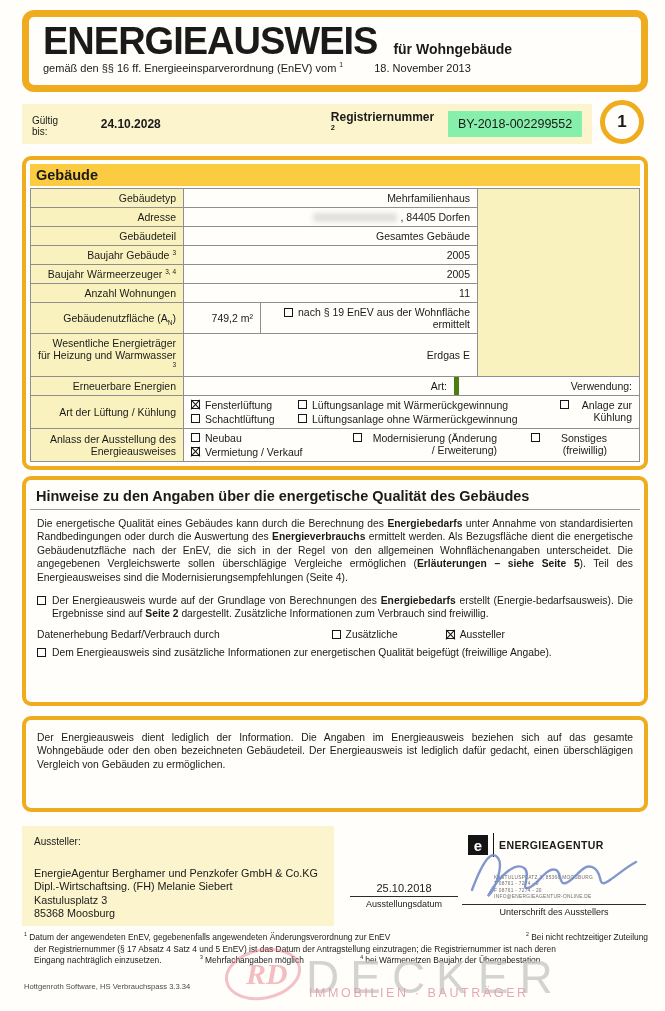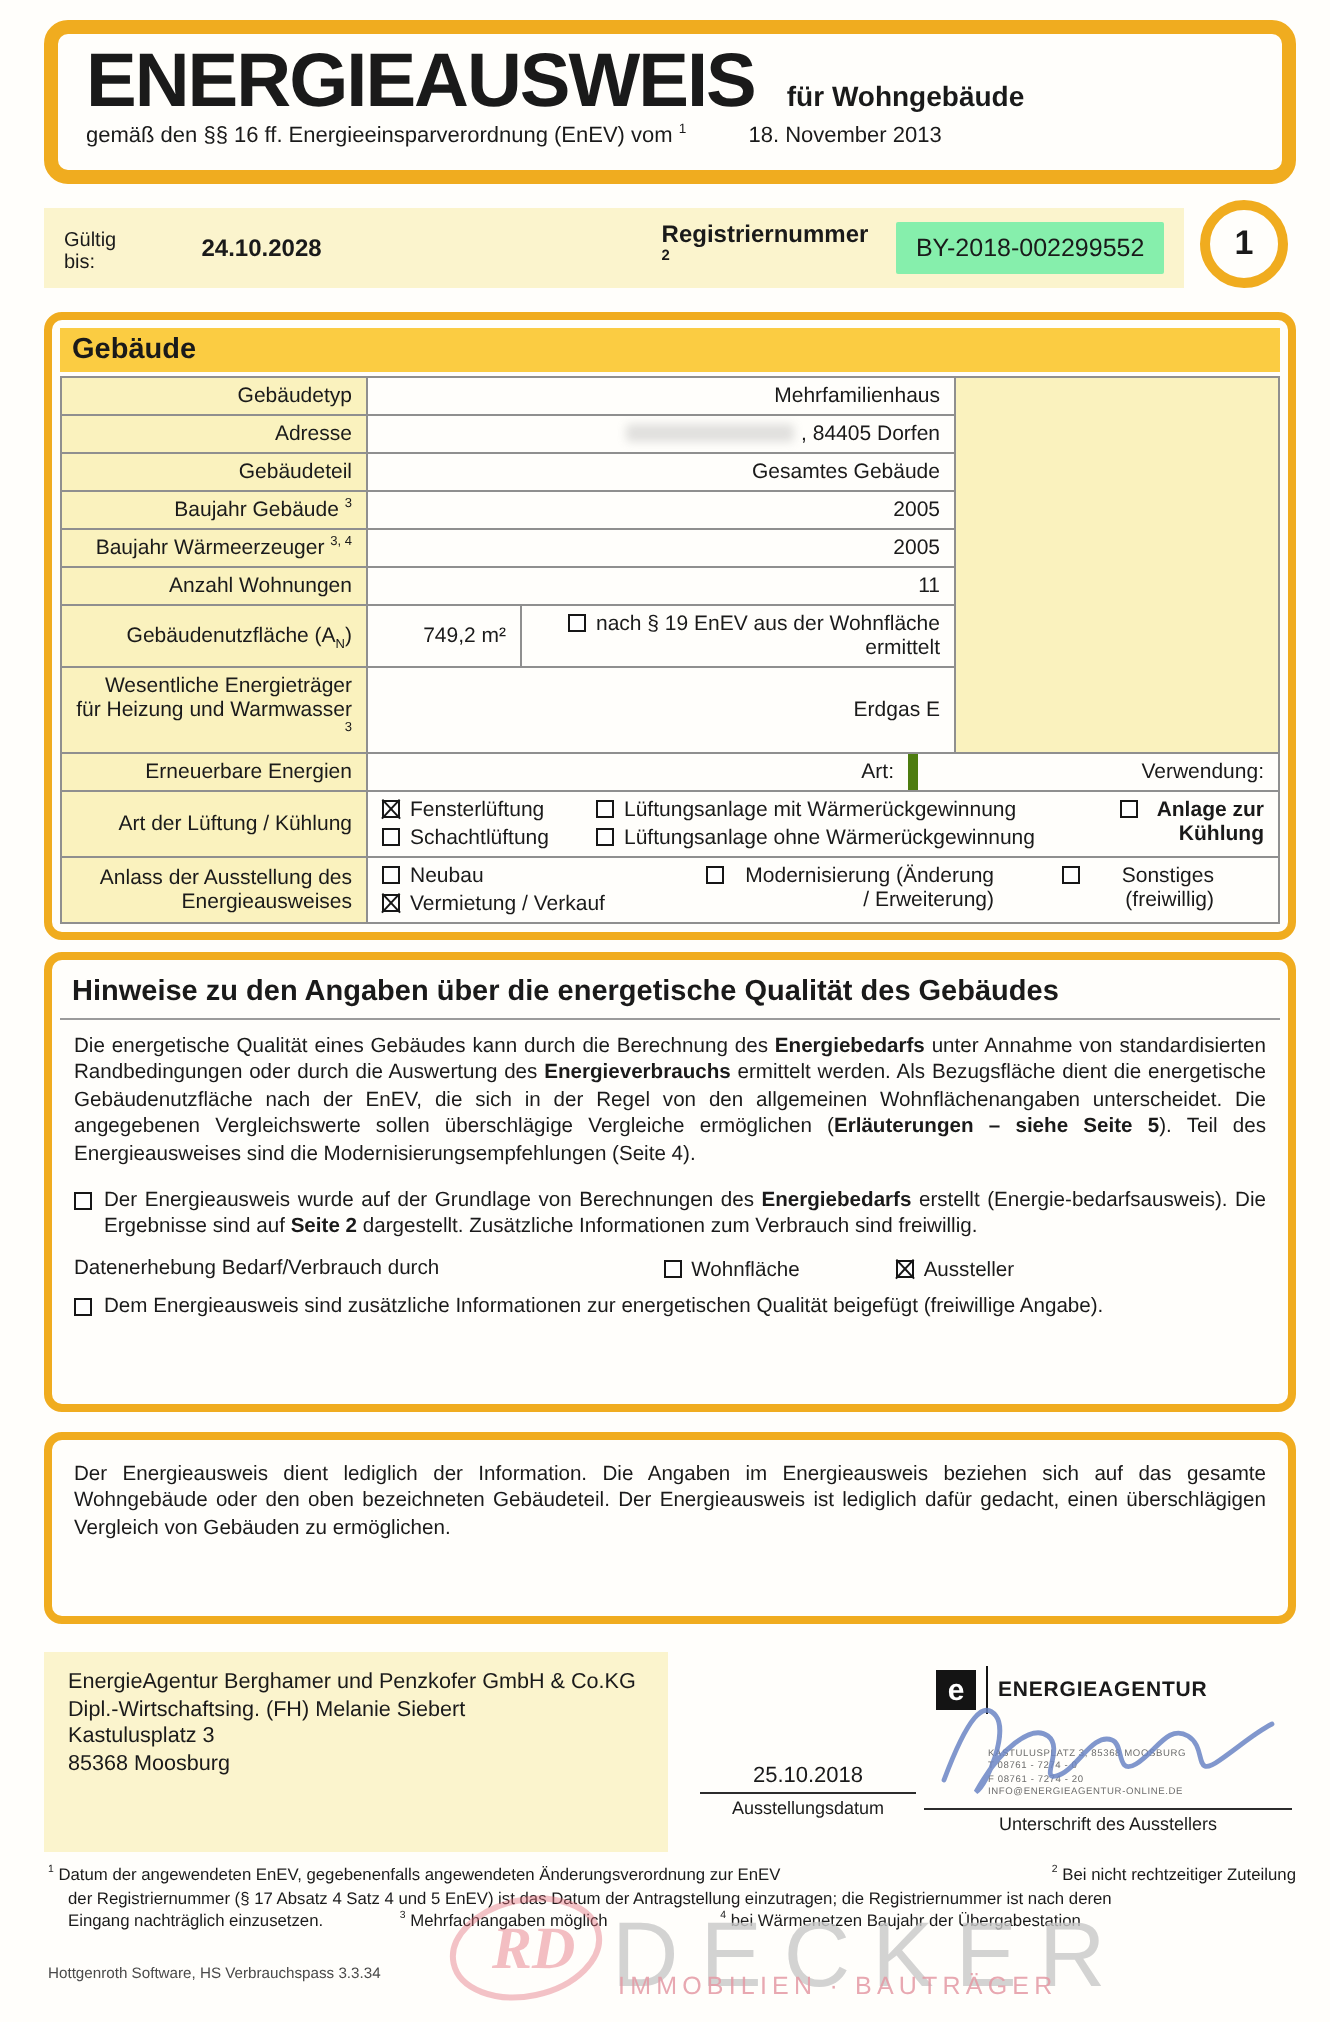--- a/index.html
+++ b/index.html
@@ -196,21 +196,21 @@
             <div class="optcol" style="width:262px;">
               <span class="opt">
                     <span class="cb"></span>
                     <span>Lüftungsanlage mit Wärmerückgewinnung</span>
                   </span>
               <span class="opt">
                     <span class="cb"></span>
                     <span>Lüftungsanlage ohne Wärmerückgewinnung</span>
                   </span>
             </div>
-            <div class="optcol" style="flex:1;font-weight:bold;">
+            <div class="optcol" style="flex:1;">
               <span class="opt">
                     <span class="cb"></span>
                     <span style="width:58px;">Anlage zur Kühlung</span>
                   </span>
             </div>
           </div>
         </td>
       </tr>
       <tr>
         <td class="lbl">Anlass der Ausstellung des Energieausweises</td>
@@ -247,34 +247,35 @@
 
   <div class="ybox" style="top:476px;min-height:230px;">
     <div class="sect-title">Hinweise zu den Angaben über die energetische Qualität des Gebäudes</div>
     <p class="sect-body">Die energetische Qualität eines Gebäudes kann durch die Berechnung des <b>Energiebedarfs</b> unter Annahme von standardisierten Randbedingungen oder durch die Auswertung des <b>Energieverbrauchs</b> ermittelt werden. Als Bezugsfläche dient die energetische Gebäudenutzfläche nach der EnEV, die sich in der Regel von den allgemeinen Wohnflächenangaben unterscheidet. Die angegebenen Vergleichswerte sollen überschlägige Vergleiche ermöglichen (<b>Erläuterungen – siehe Seite 5</b>). Teil des Energieausweises sind die Modernisierungsempfehlungen (Seite 4).</p>
     <div class="cbitem">
       <span class="cb"></span>
       <p>Der Energieausweis wurde auf der Grundlage von Berechnungen des <b>Energiebedarfs</b> erstellt (Energie-bedarfsausweis). Die Ergebnisse sind auf <b>Seite 2</b> dargestellt. Zusätzliche Informationen zum Verbrauch sind freiwillig.</p>
     </div>
     <div class="daten-row">
       <span>Datenerhebung Bedarf/Verbrauch durch</span>
-      <span class="opt1"><span class="cb inline"></span><span>Wohnfläche</span></span>
+      <span class="opt1"><span class="cb inline"></span><span>Zusätzliche</span></span>
       <span class="opt2"><span class="cb inline checked"></span><span>Aussteller</span></span>
     </div>
     <div class="cbitem" style="margin-bottom:6px;">
       <span class="cb"></span>
       <p>Dem Energieausweis sind zusätzliche Informationen zur energetischen Qualität beigefügt (freiwillige Angabe).</p>
     </div>
   </div>
 
   <div class="ybox" style="top:716px;min-height:96px;">
     <p class="sect-body">Der Energieausweis dient lediglich der Information. Die Angaben im Energieausweis beziehen sich auf das gesamte Wohngebäude oder den oben bezeichneten Gebäudeteil. Der Energieausweis ist lediglich dafür gedacht, einen überschlägigen Vergleich von Gebäuden zu ermöglichen.</p>
   </div>
 
   <div class="aussteller-box">
+    <div class="cap">Aussteller:</div>
     <div>EnergieAgentur Berghamer und Penzkofer GmbH &amp; Co.KG</div>
     <div>Dipl.-Wirtschaftsing. (FH) Melanie Siebert</div>
     <div>Kastulusplatz 3</div>
     <div>85368 Moosburg</div>
   </div>
 
   <div class="line-group date-group">
     <span class="over">25.10.2018</span>
     <span class="under">Ausstellungsdatum</span>
   </div>

